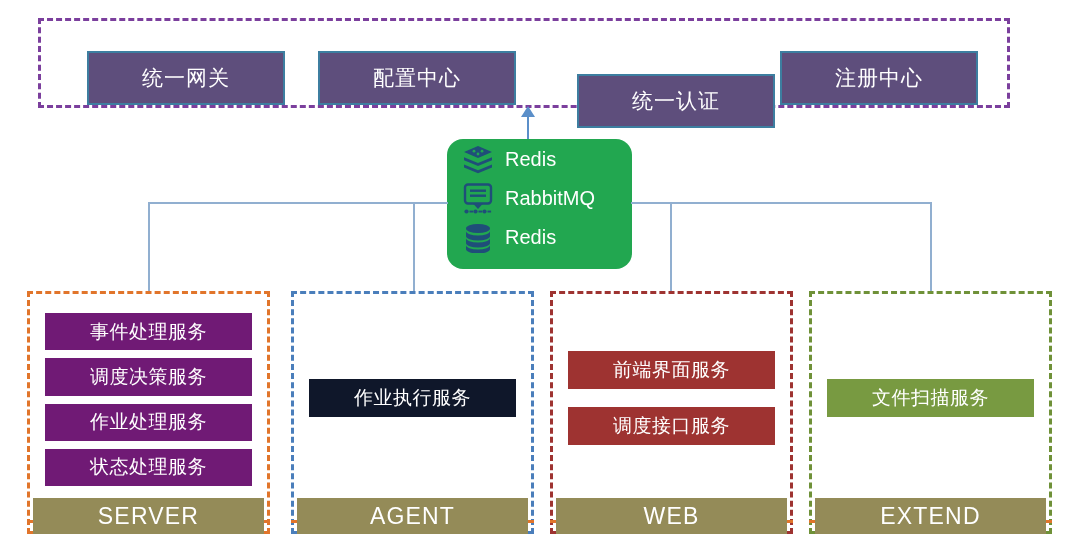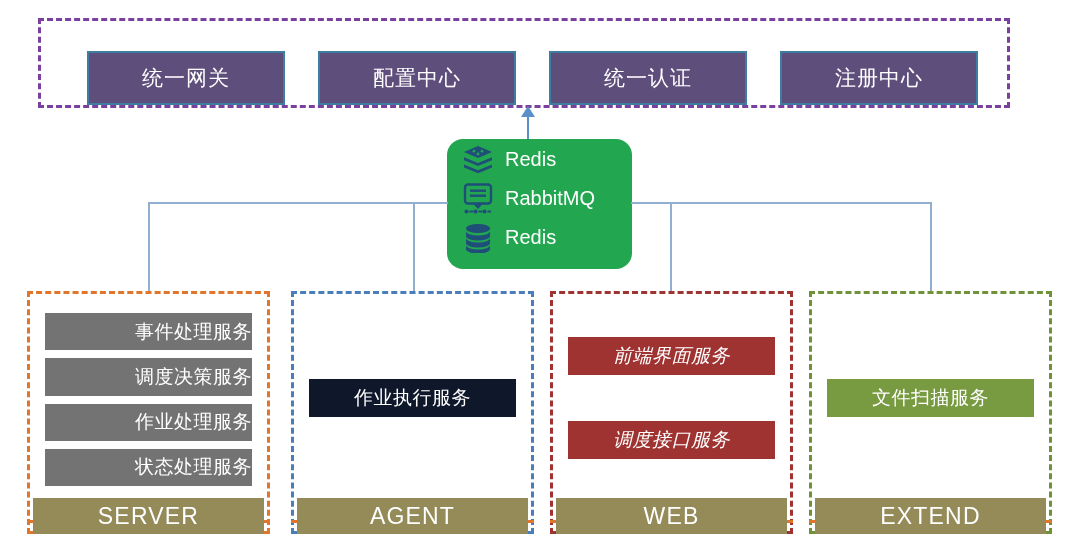--- a/index.html
+++ b/index.html
@@ -154,51 +154,51 @@
     display: flex;
     align-items: center;
     justify-content: center;
     color: #ffffff;
     font-size: 19px;
     letter-spacing: 0.5px;
   }
 
   
   #group-server .group-frame { border-color: #E1752B; }
-  #group-server .svc { background: #737373; justify-content: flex-end; }
+  #group-server .svc { background: #701a75; }
 
   #group-agent .group-frame { border-color: #4A7EBB; }
   #group-agent .svc { background: #0f172a; }
 
   #group-web .group-frame { border-color: #9E3331; }
   #group-web .svc { background: #9E3331; }
 
   #group-extend .group-frame { border-color: #6F9138; }
   #group-extend .svc { background: #789A41; }
 
   
   #group-server .group-body { justify-content: flex-start; padding-top: 4px; }
   #group-agent  .group-body { justify-content: center; }
   #group-web    .group-body { justify-content: center; }
   #group-extend .group-body { justify-content: center; }
-  #group-web .svc { margin: 23px 0; font-style: italic; }
+  #group-web .svc { margin: 9px 0; }
 </style>
 </head>
 <body>
 
 <div id="canvas">
 
   <div id="gateway-band">
     <div class="gw-box" style="left:46px;">
       <span>统一网关</span>
     </div>
     <div class="gw-box" style="left:277px;">
       <span>配置中心</span>
     </div>
-    <div class="gw-box" style="left:508px;">
+    <div class="gw-box" style="left:536px;margin-top:23px;">
       <span>统一认证</span>
     </div>
     <div class="gw-box" style="left:739px;">
       <span>注册中心</span>
     </div>
   </div>
 
   <div id="arrow-up-head"></div>
   <div id="arrow-up-line"></div>
 

